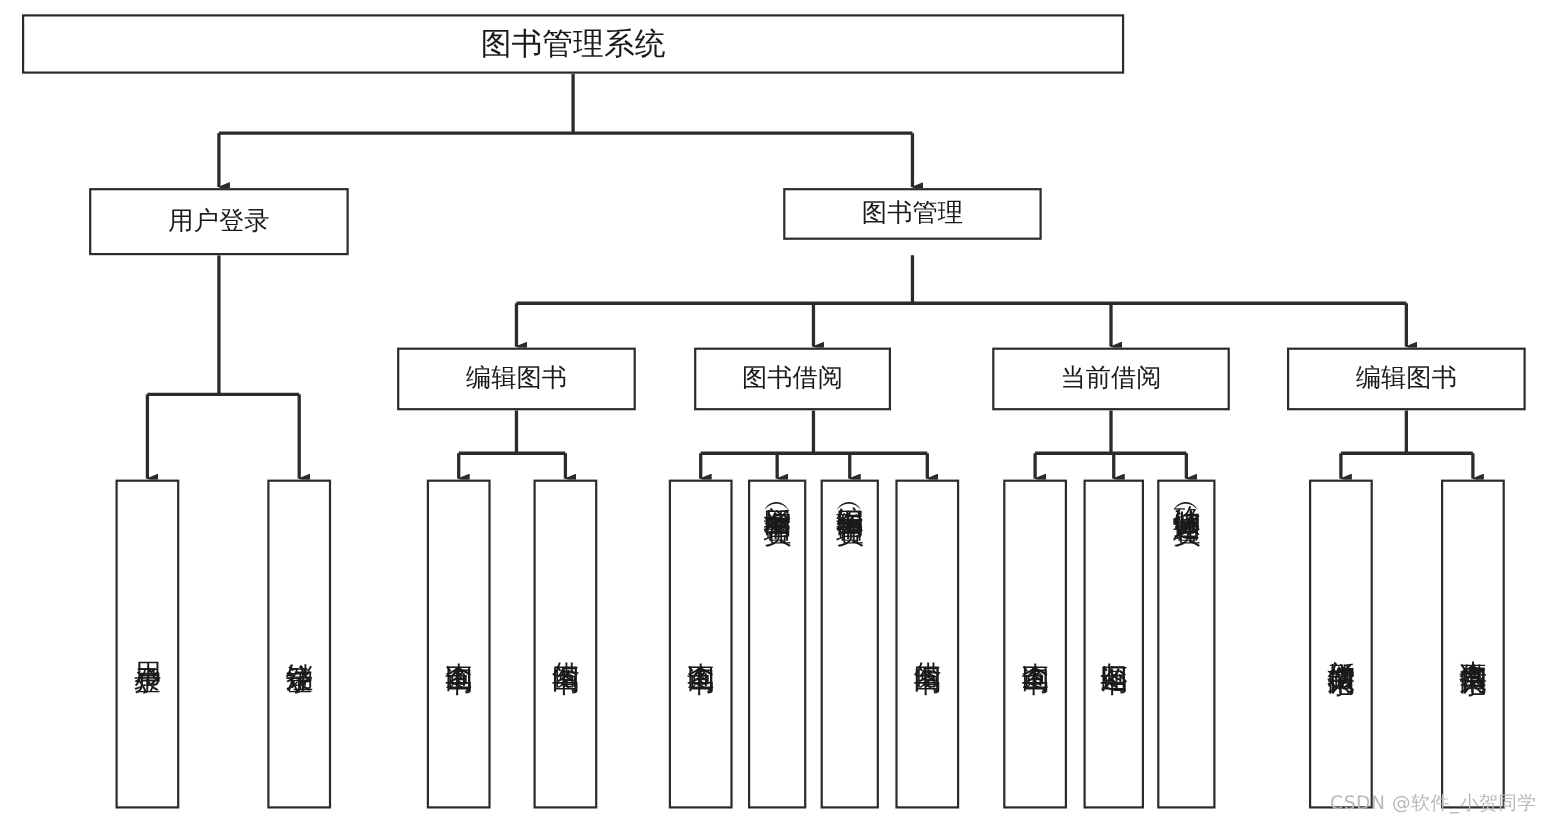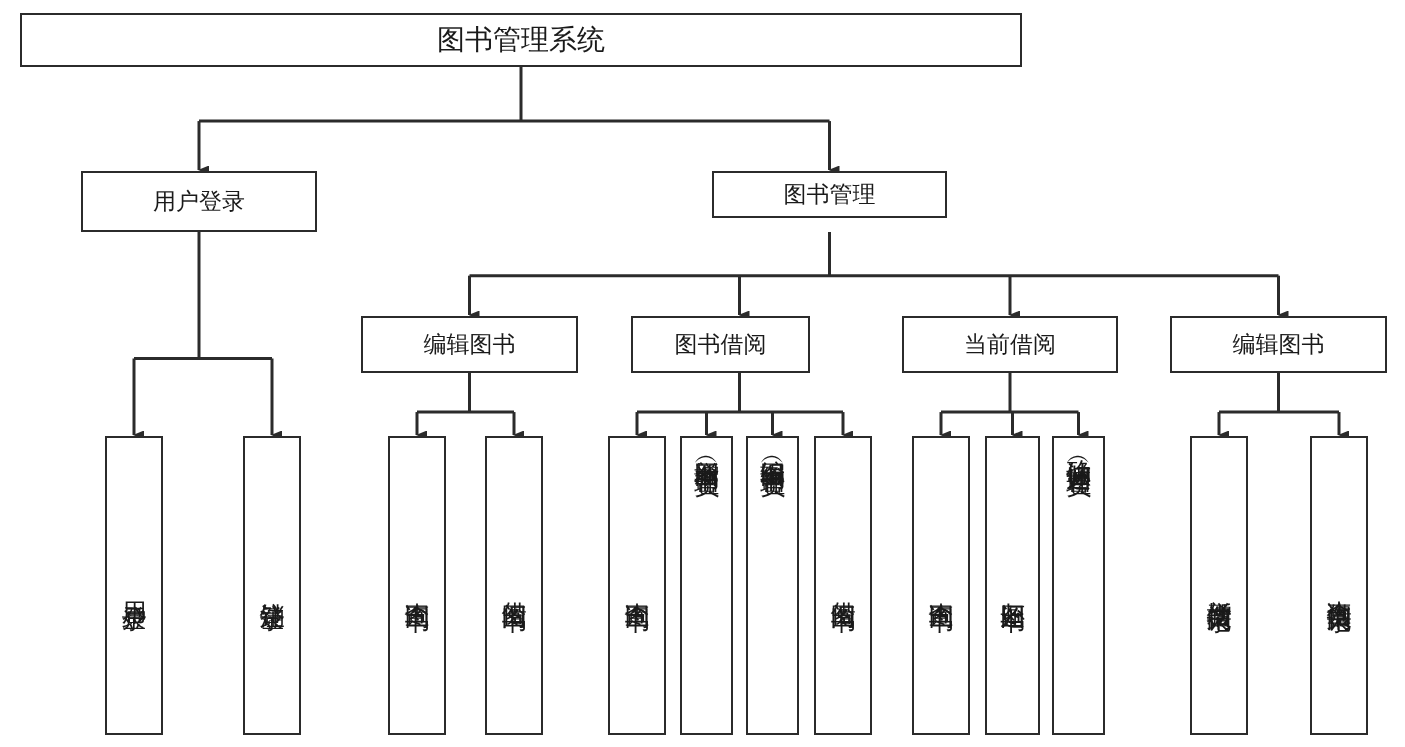--- a/index.html
+++ b/index.html
@@ -174,13 +174,14 @@
         <span class="node-label">确认归还（管理员）</span>
       </div>
       <div class="node-box lvl-leaf center-v" style="left: 1190px; top: 436px; width: 58px; height: 299px;">
         <span class="node-label">新增借阅记录</span>
       </div>
       <div class="node-box lvl-leaf center-v" style="left: 1310px; top: 436px; width: 58px; height: 299px;">
         <span class="node-label">查询借阅记录</span>
       </div>
     </div>
 
+  <div id="watermark">CSDN @软件_小贺同学</div>
 </div>
 
 </body></html>

